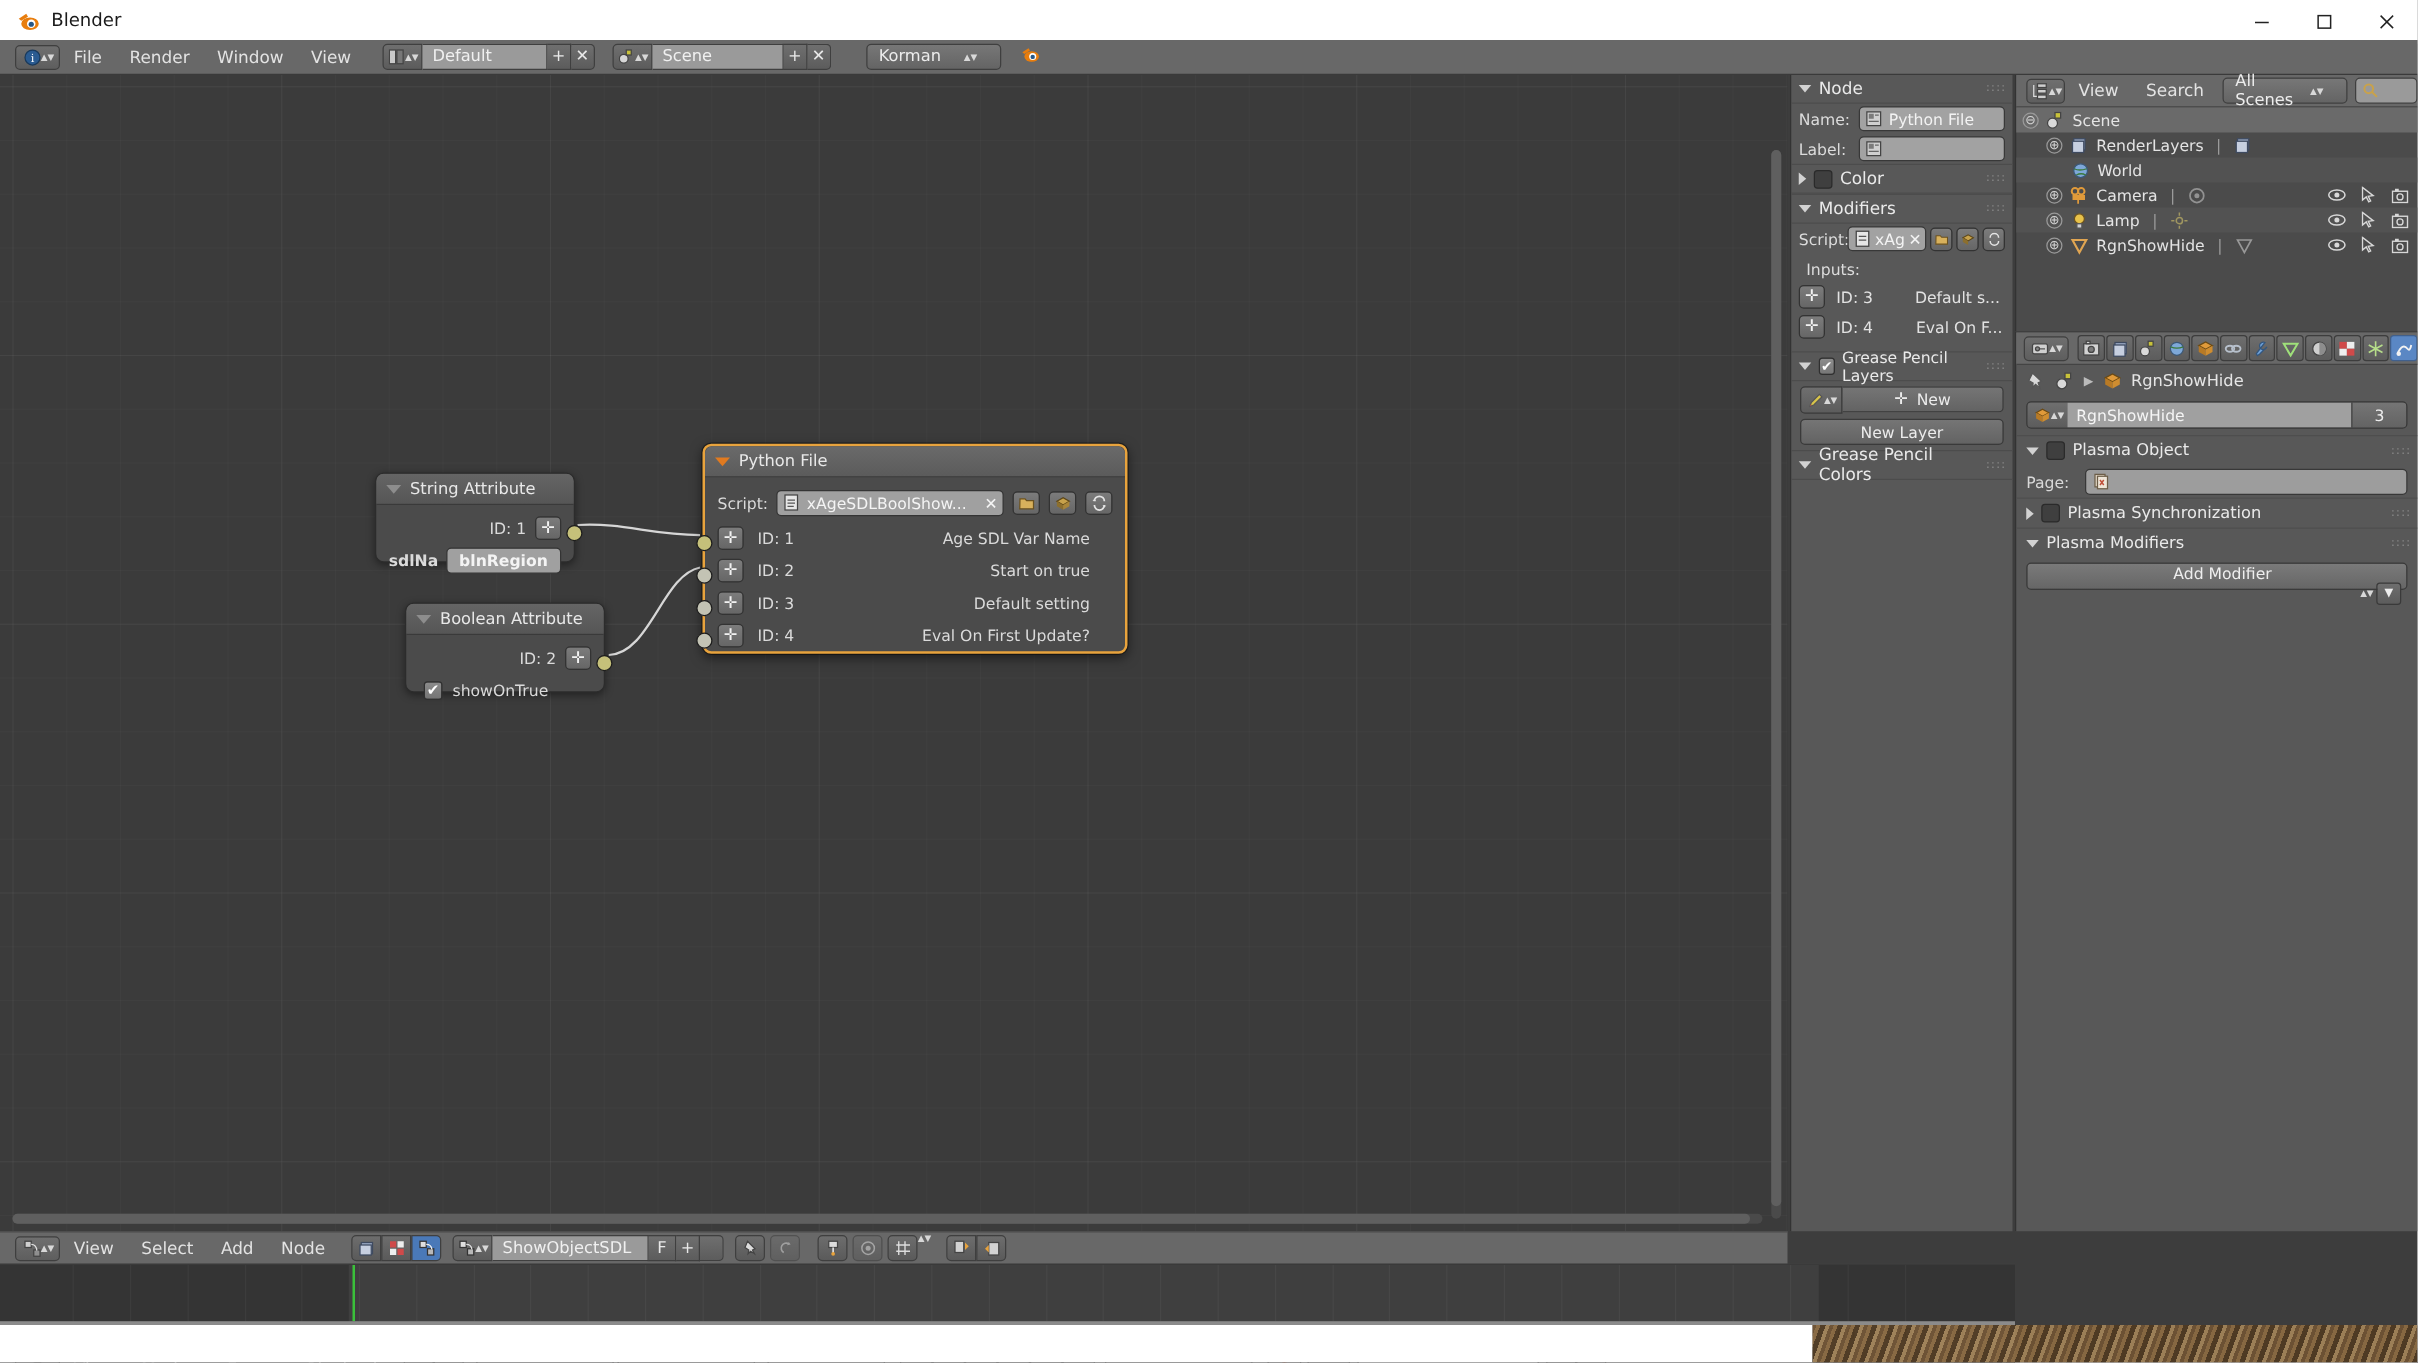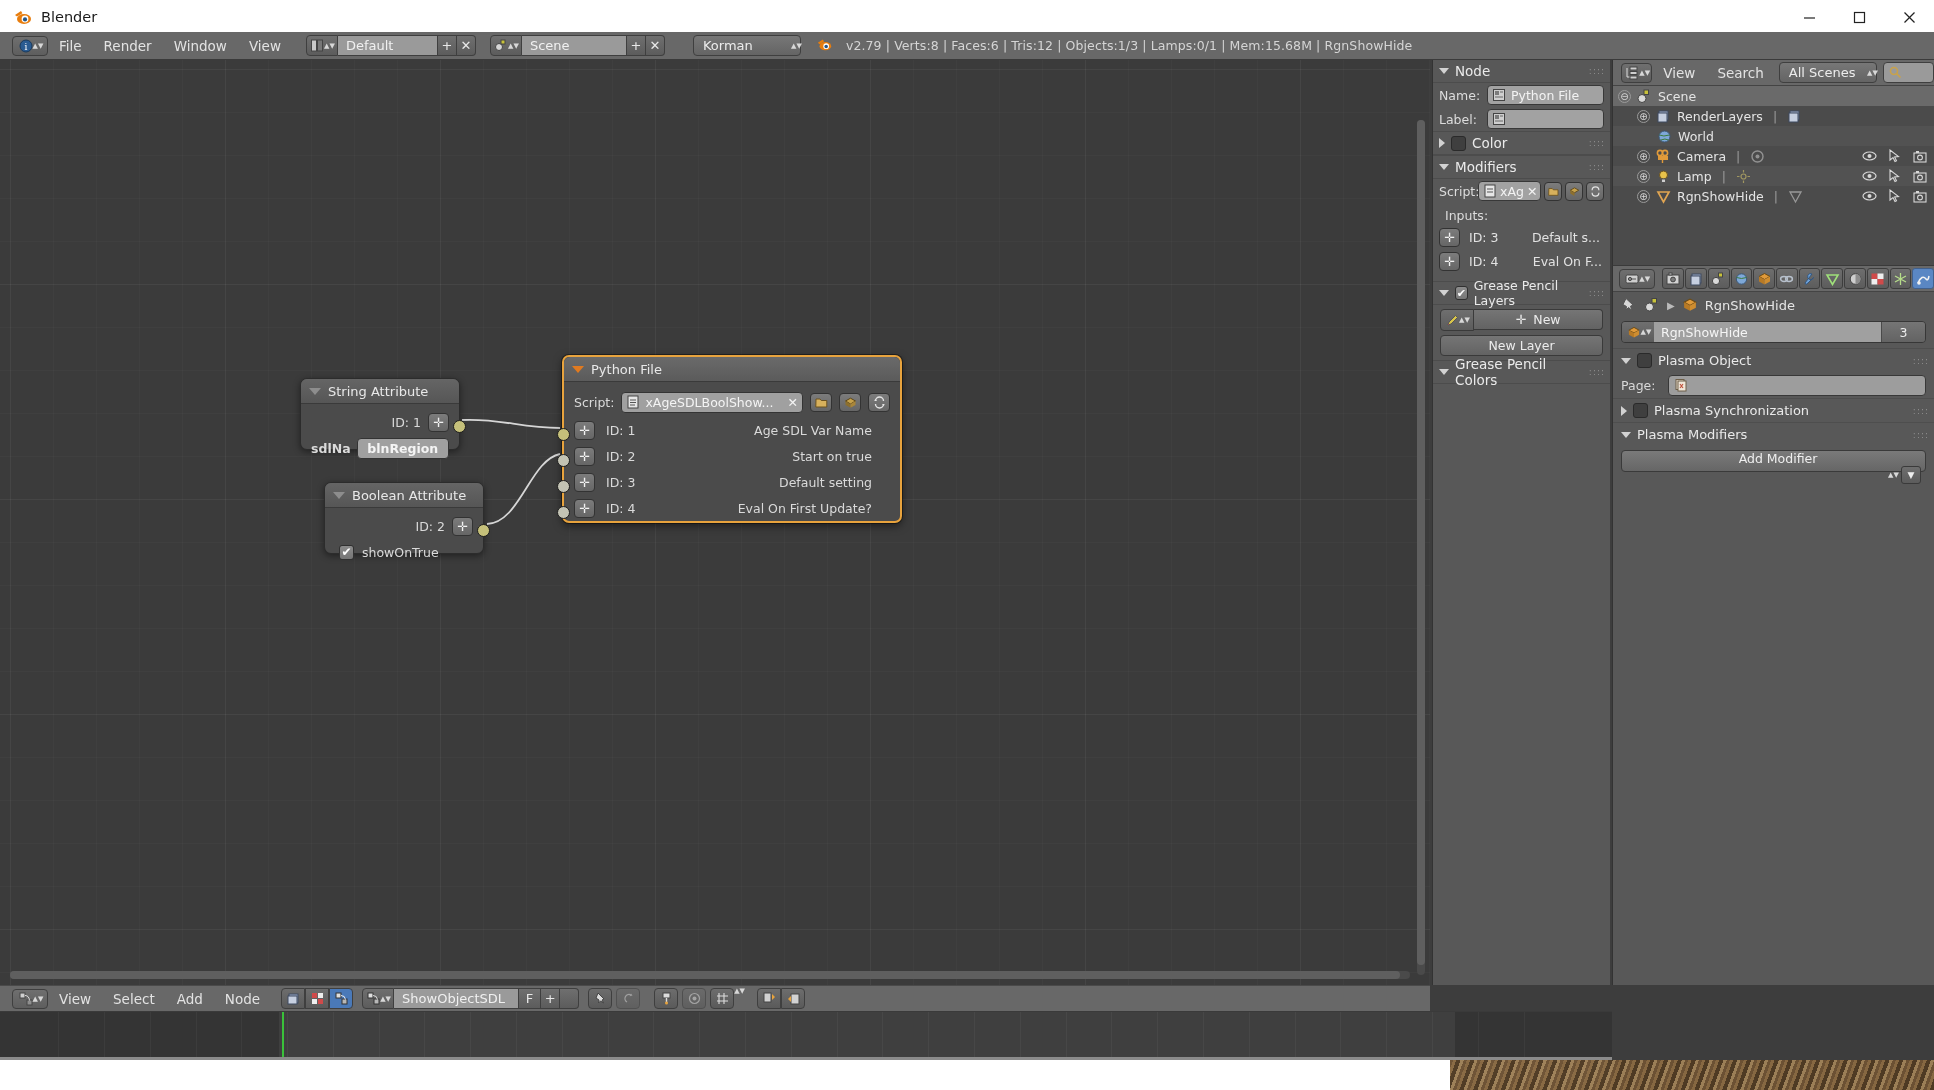--- a/index.html
+++ b/index.html
@@ -79,21 +79,21 @@
   .sq-btn {
     width: 19px; height: 21px; background: linear-gradient(#6f6f6f,#5c5c5c);
     border: 1px solid #3f3f3f; border-left: none;
     display: flex; align-items: center; justify-content: center;
     color: #e8e8e8; font-size: 13px;
   }
   .sq-btn.last { border-radius: 0 4px 4px 0; }
   .dropdown-field {
     height: 21px; background: linear-gradient(#777,#646464);
     border: 1px solid #3f3f3f; border-radius: 4px;
-    display: flex; align-items: center; padding: 0 0 0 9px;
+    display: flex; align-items: center; padding: 0 20px 0 9px;
     font-size: 13px; color: #ececec; justify-content: space-between;
   }
   .stats-text {
     margin-left: 14px; font-size: 12.5px; color: #d5d5d5;
     white-space: nowrap; letter-spacing: 0.1px;
   }
 
   
   #node-editor {
     position: absolute; left: 0; top: 28px; width: 1430px; height: 925px;
@@ -472,21 +472,20 @@
     </div>
 
     <span style="margin-left:16px;">
       <svg width="15" height="15" viewBox="0 0 18 18">
         <ellipse cx="10" cy="11" rx="7" ry="5" fill="#e87d0d"></ellipse>
         <circle cx="11" cy="11" r="3.4" fill="#fff"></circle>
         <circle cx="11" cy="11.4" r="2.1" fill="#265787"></circle>
         <path d="M1 7 L7 3 L8.4 5.3 L3 8.6 Z" fill="#e87d0d"></path>
       </svg>
     </span>
-    <div class="stats-text">v2.79 | Verts:8 | Faces:6 | Tris:12 | Objects:1/3 | Lamps:0/1 | Mem:15.68M | RgnShowHide</div>
   </div>
 
   <div id="node-editor">
     <div id="node-grid"></div>
 
     <svg id="wires">
       <path d="M462,360 C500,358 520,368 560,368" stroke="#d6d6d6" stroke-width="1.8" fill="none"></path>
       <path d="M487,464 C520,463 530,400 560,394" stroke="#d6d6d6" stroke-width="1.8" fill="none"></path>
     </svg>
 

